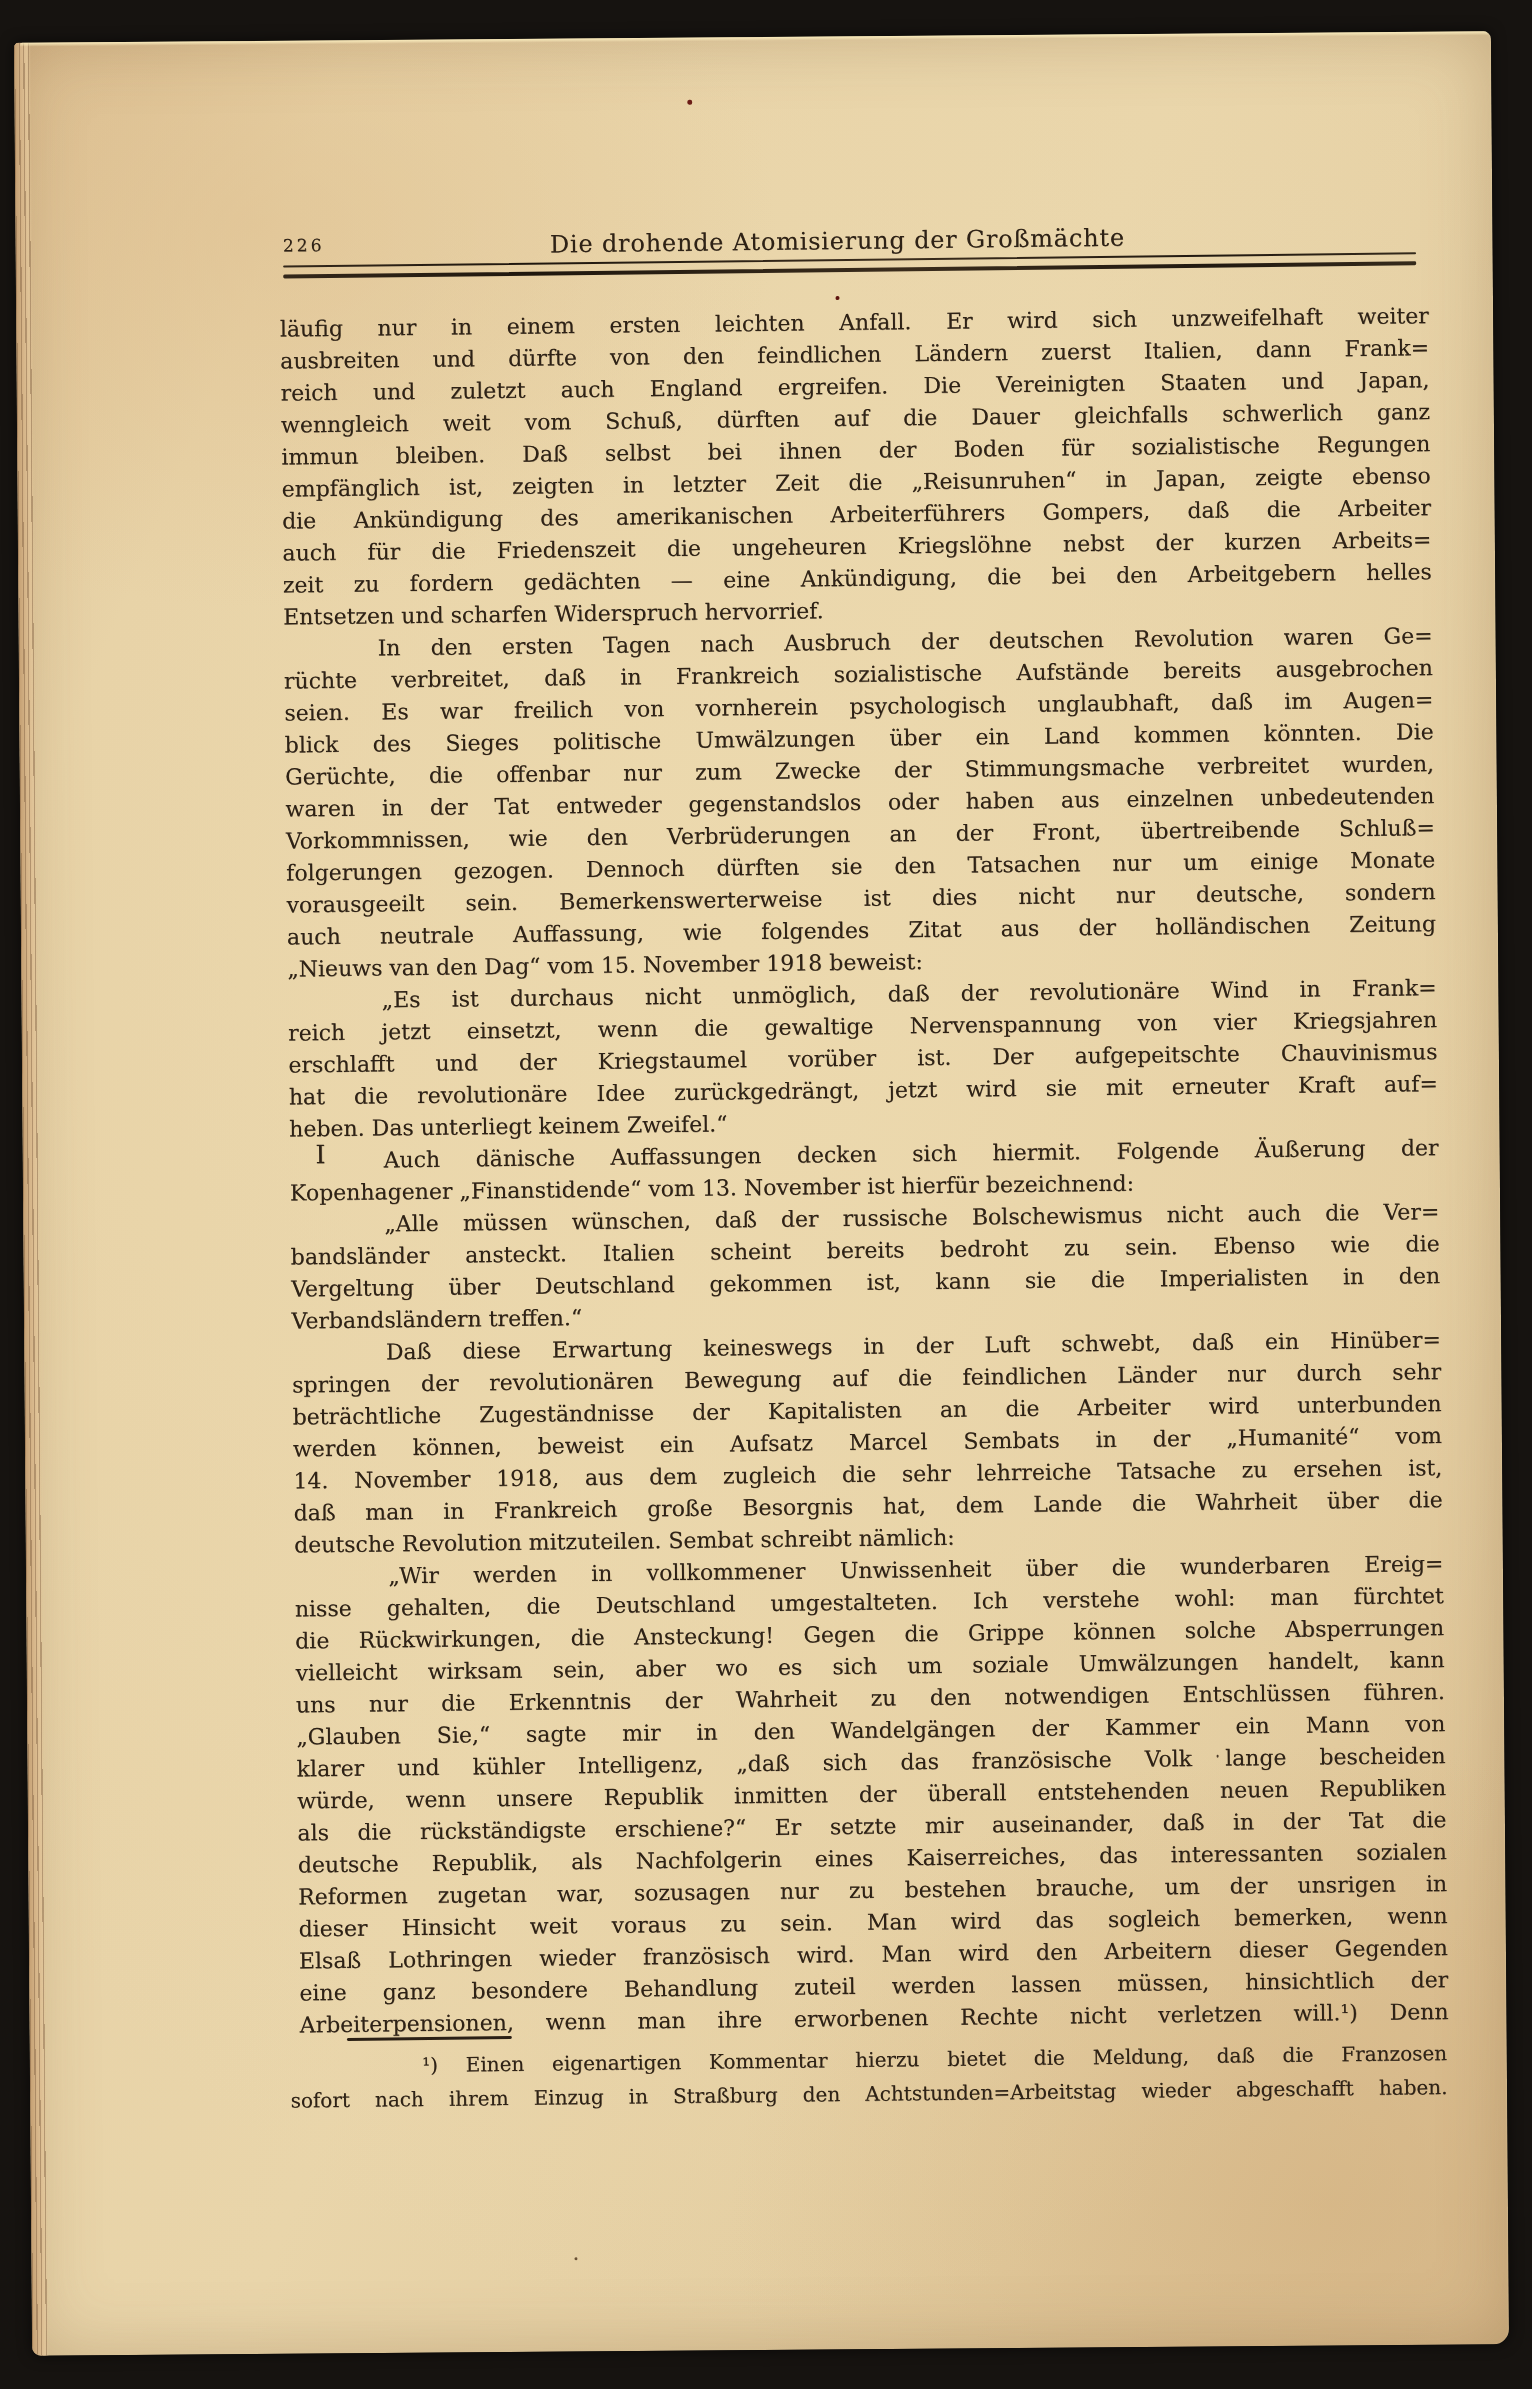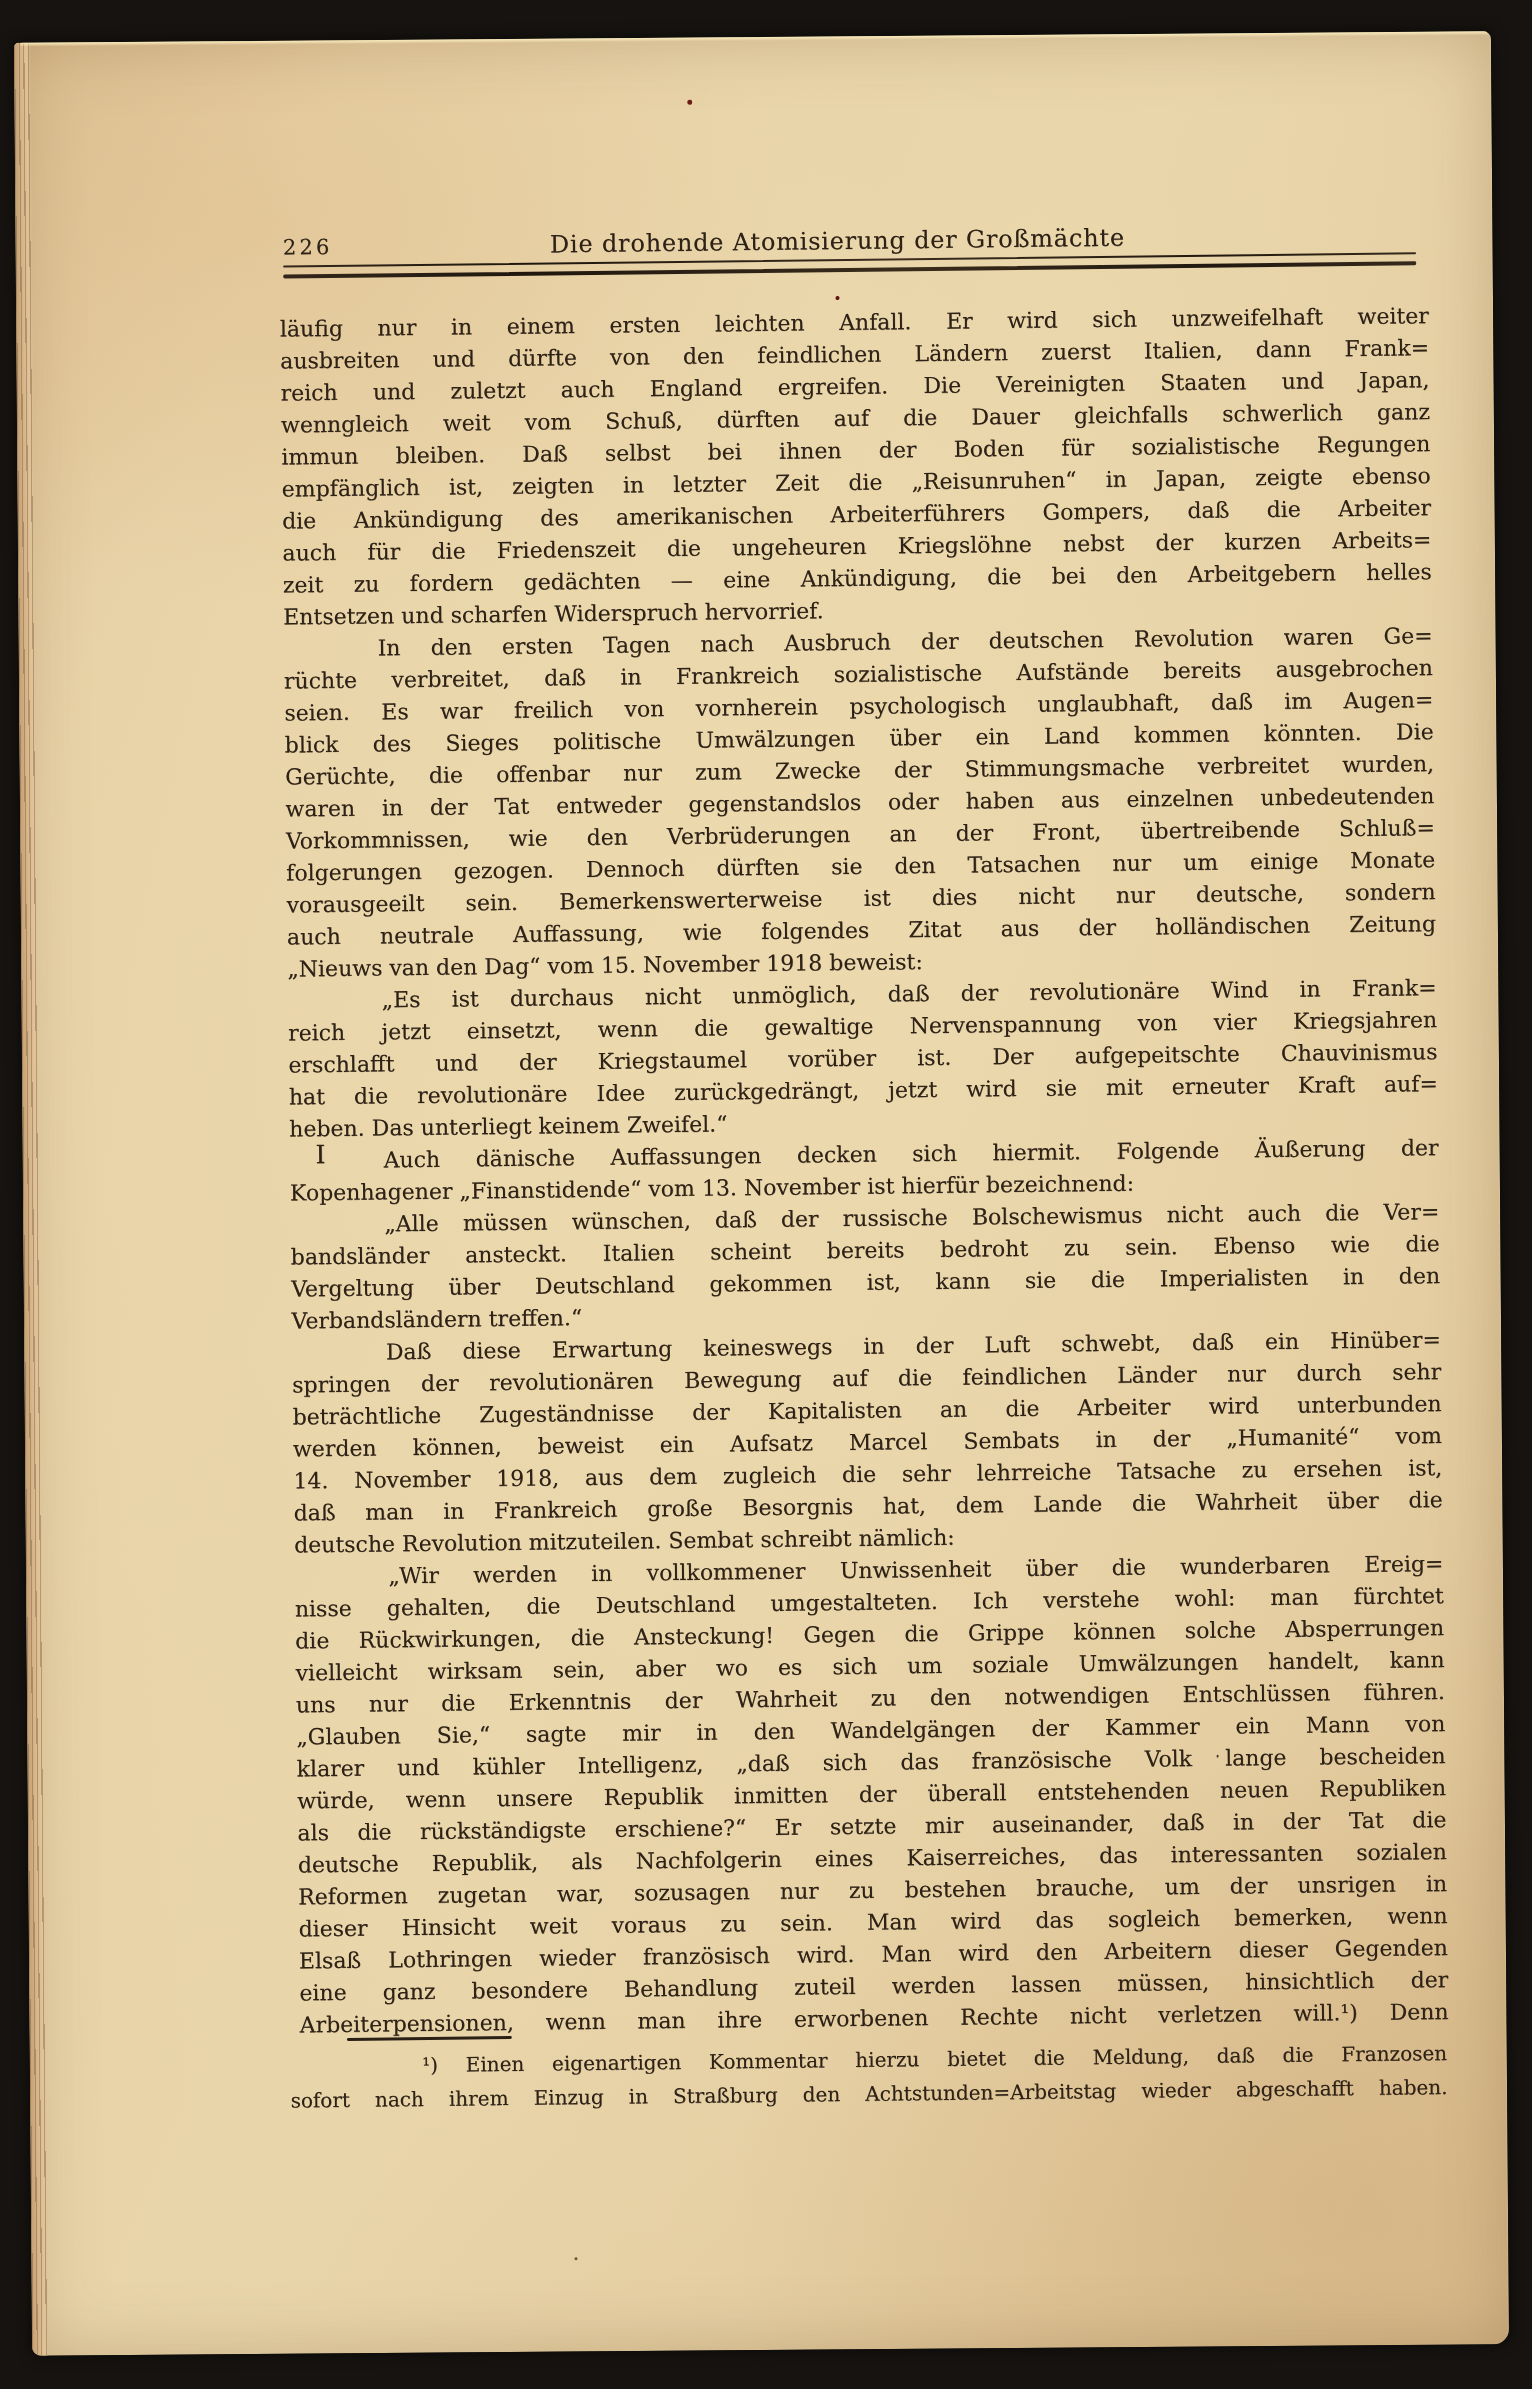--- a/index.html
+++ b/index.html
@@ -48,21 +48,21 @@
 
   .content {
     position:absolute; inset:0;
     transform:rotate(-0.22deg);
     color:#2e2216;
     text-shadow:0.3px 0.3px 0.4px rgba(46,34,22,.45);
   }
 
   .pagenum {
     position:absolute; left:271px; top:193px;
-    font-size:21px; letter-spacing:3.1px;
+    font-size:17px; letter-spacing:3.1px;
   }
   .title {
     position:absolute; left:271px; top:191px; width:1109px;
     text-align:center; font-size:24px; letter-spacing:0.8px;
     white-space:nowrap;
   }
   .rule { position:absolute; left:271px; width:1133px; border-radius:1.5px;
     background:linear-gradient(90deg,#33271a 0%, #1f170e 22%, #3a2c1c 55%, #211910 82%, #352a1b 100%); }
   .rule.top    { top:223px; height:2.3px; }
   .rule.bottom { top:232px; height:3.5px; }

